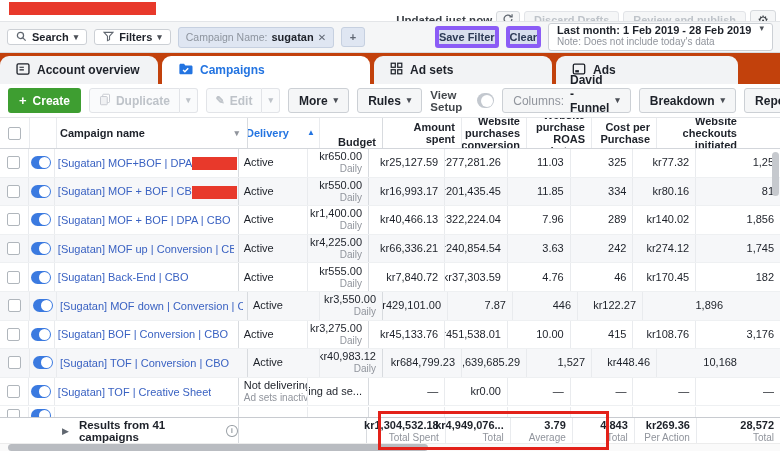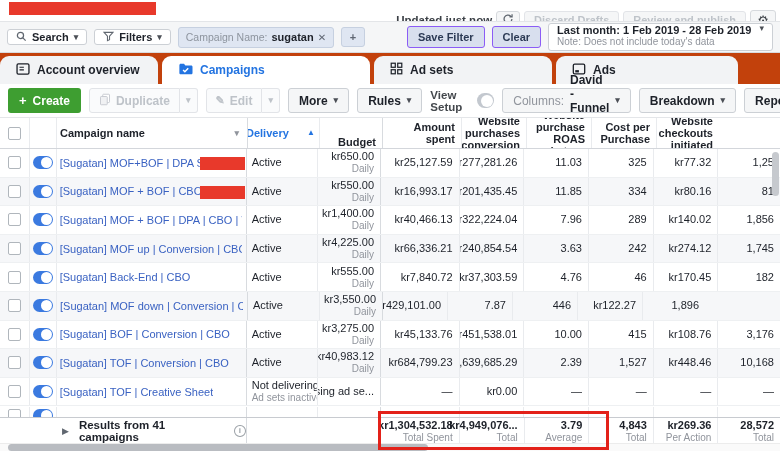--- a/index.html
+++ b/index.html
@@ -29,22 +29,22 @@
   .fb-btn { height:16px; background:#fff; border:1px solid #ccd0d5; border-radius:3px;
             display:flex; align-items:center; gap:5px; padding:0 8px; font-weight:bold; color:#1d2129; }
   .chip { height:21px; background:#dfe6f2; border:1px solid #c6d0e0; border-radius:3px;
           display:flex; align-items:center; gap:4px; padding:0 7px; }
   .chip-label { color:#8d949e; font-size:10.5px; }
   .chip-value { font-weight:bold; color:#1d2129; }
   .chip-x { color:#5f6673; font-size:10px; cursor:pointer; }
   .add-filter { height:20px; width:24px; background:#dfe6f2; border:1px solid #c6d0e0; border-radius:3px;
                 display:flex; align-items:center; justify-content:center; color:#5f6673; font-weight:bold; }
   .fb-right { margin-left:auto; display:flex; align-items:center; gap:7px; }
-  .blue-btn { height:22px; background:#d8dfee; border:1px solid #8b5cf6; border-radius:3px; color:#2c3a55;
-              display:flex; align-items:center; padding:0 10px; font-weight:bold; }
+  .blue-btn { height:22px; background:#d8dfee; border:4px solid #8b5cf6; border-radius:3px; color:#2c3a55;
+              display:flex; align-items:center; padding:0 0; font-weight:bold; }
   .date-btn { height:28px; background:#fff; border:1px solid #ccd0d5; border-radius:3px;
               display:flex; gap:8px; padding:0 8px; }
   .date-main { font-weight:bold; font-size:11px; line-height:12px; }
   .date-note { color:#90949c; font-size:10px; line-height:11px; }
   .caret { font-size:9px; color:#4b4f56; line-height:1; }
 
   
   .tabstrip { position:absolute; left:0; top:53px; width:780px; height:31px; background:#c2410c; }
   .tabs { position:absolute; left:0; bottom:0; display:flex; gap:4px; height:28px; }
   .tab { height:28px; border-radius:9px 9px 0 0; background:#f2f3f5; display:flex; align-items:center;
@@ -80,21 +80,21 @@
   .trow-partial { display:flex; height:10.5px; overflow:hidden; background:#fff; }
 
   .c { border-right:1px solid #e9ebee; height:100%; display:flex; align-items:center; overflow:hidden; }
   .c-check   { width:30px; justify-content:center; }
   .c-toggle  { width:27px; justify-content:center; }
   .c-name    { width:191px; padding:0 4px 0 3px; border-right:1px solid #d8dbdf; position:relative; }
   .c-deliv   { width:72px; padding-left:5px; flex-direction:column; align-items:flex-start; justify-content:center; }
   .c-budget  { width:63px; padding-right:6px; flex-direction:column; align-items:flex-end; justify-content:center; border-right:1px solid #d8dbdf; }
   .c-num     { flex-direction:column; align-items:flex-end; justify-content:center; padding-right:6px; }
   .w-spent { width:79px; } .w-conv { width:65px; } .w-roas { width:65px; }
-  .w-purch { width:65px; } .w-cpp { width:65px; } .w-chk { width:62px; border-right:none; }
+  .w-purch { width:65px; } .w-cpp { width:65px; } .w-chk { width:62px; border-right:none;margin-left:24px; }
 
   .hcell { font-weight:bold; font-size:11px; line-height:12px; color:#1d2129; }
   .hcell.num { text-align:right; }
   .h-name-inner { display:flex; width:100%; align-items:center; justify-content:space-between; padding-right:4px; }
   .h-deliv-inner { display:flex; width:100%; align-items:center; justify-content:space-between; padding-right:4px; color:#2374e1; }
   .h-deliv-text { margin-left:-7px; }
   .sort-asc { color:#2374e1; font-size:8px; }
   .hdr-caret { color:#90949c; font-size:9px; }
 
   .checkbox { width:13px; height:13px; border:1px solid #b0b6bc; border-radius:2px; background:#fff; }
@@ -639,23 +639,20 @@
     <div class="c c-budget">
       <span class="main-txt">kr40,983.12</span>
       <span class="sub">Daily</span>
     </div>
     <div class="c c-num w-spent">
         <span class="main-txt">kr684,799.23</span>
       </div>
     <div class="c c-num w-conv">
         <span class="main-txt">kr1,639,685.29</span>
       </div>
-    <div class="c c-num w-roas">
-        <span class="main-txt">2.39</span>
-      </div>
     <div class="c c-num w-purch">
         <span class="main-txt">1,527</span>
       </div>
     <div class="c c-num w-cpp">
         <span class="main-txt">kr448.46</span>
       </div>
     <div class="c c-num w-chk">
         <span class="main-txt">10,168</span>
       </div>
   </div>

